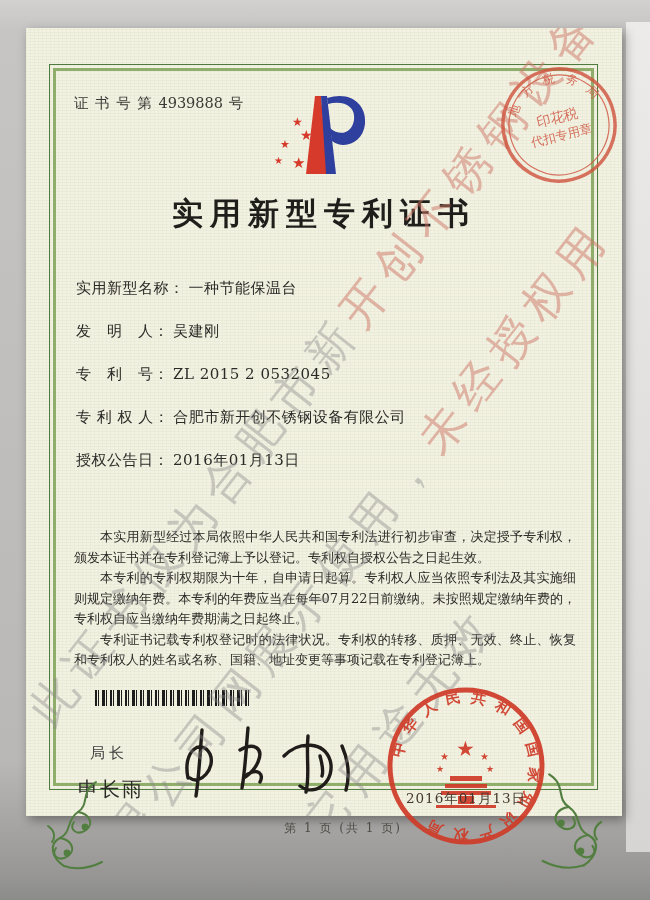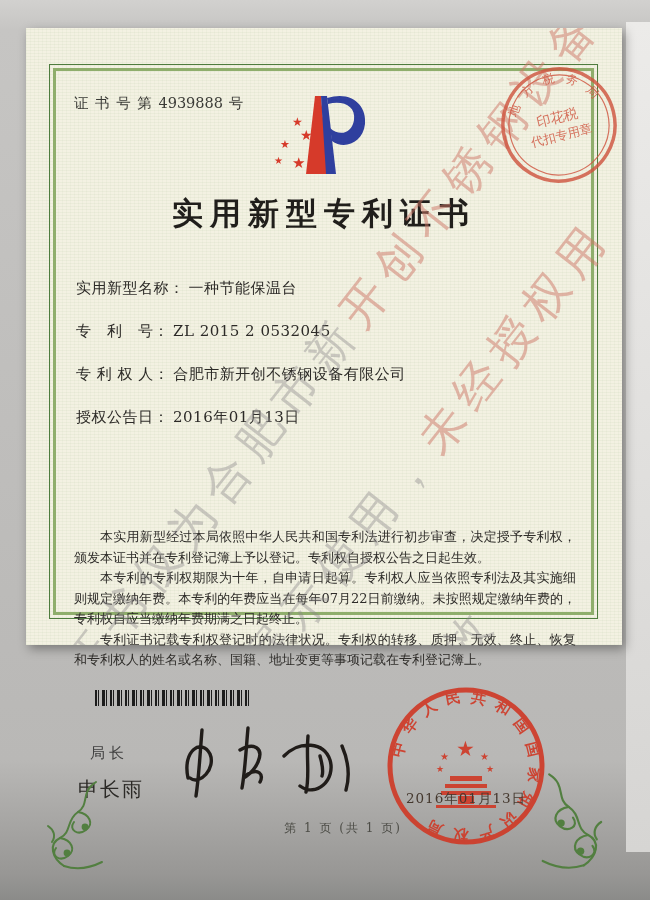--- a/index.html
+++ b/index.html
@@ -1,20 +1,20 @@
 <!DOCTYPE html>
 <html><head>
 <meta charset="utf-8">
 <style>
   html,body{margin:0;padding:0;width:650px;height:900px;overflow:hidden;
     font-family:"DejaVu Serif","Liberation Serif",serif;}
   .photo{position:relative;width:650px;height:900px;
     background:linear-gradient(180deg,#d2d1cf 0px,#c6c5c3 30px,#b9b8b6 760px,#979694 876px,#8b8b89 900px);}
   .margin-right{position:absolute;top:22px;right:0;width:24px;height:830px;background:linear-gradient(180deg,#ecebe9,#d6d5d3);}
-  .paper{position:absolute;left:26px;top:28px;width:596px;height:617px;
+  .paper{position:absolute;left:26px;top:28px;width:596px;height:788px;
     background:#f3f1e2;box-shadow:3px 4px 10px rgba(0,0,0,.35);}
   .paper::before{content:"";position:absolute;inset:0;
     background:
       repeating-linear-gradient(0deg, rgba(130,165,110,.07) 0 1px, transparent 1px 3px),
       repeating-linear-gradient(90deg, rgba(130,165,110,.05) 0 1px, transparent 1px 4px);}
   .frame{position:absolute;left:23px;top:36px;right:24px;bottom:26px;border:1px solid #4e7c3e;}
   .frame-inner{position:absolute;inset:3px;border:3px solid #8fae6c;}
   .cert-no{position:absolute;left:48px;top:66px;font-size:14.5px;color:#3a3a36;letter-spacing:1px;z-index:2;}
   .cert-no .num{letter-spacing:0;}
   .logo{position:absolute;left:246px;top:60px;width:100px;height:96px;z-index:2;}
@@ -77,20 +77,23 @@
       <text x="8" y="60" font-size="11" fill="#d63a2a">★</text>
       <text x="2" y="76" font-size="10" fill="#d63a2a">★</text>
       <text x="20" y="80" font-size="15" fill="#d63a2a">★</text>
     </svg>
 
     <div class="title">实用新型专利证书</div>
 
     <div class="fields">
       <div class="field-row">
         <span class="lbl">实用新型名称：</span><span>一种节能保温台</span>
+      </div>
+      <div class="field-row">
+        <span class="lbl">发　明　人：</span><span>吴建刚</span>
       </div>
       <div class="field-row">
         <span class="lbl">专　利　号：</span><span>ZL 2015 2 0532045</span>
       </div>
       <div class="field-row">
         <span class="lbl">专 利 权 人：</span><span>合肥市新开创不锈钢设备有限公司</span>
       </div>
       <div class="field-row">
         <span class="lbl">授权公告日：</span><span>2016年01月13日</span>
       </div>

